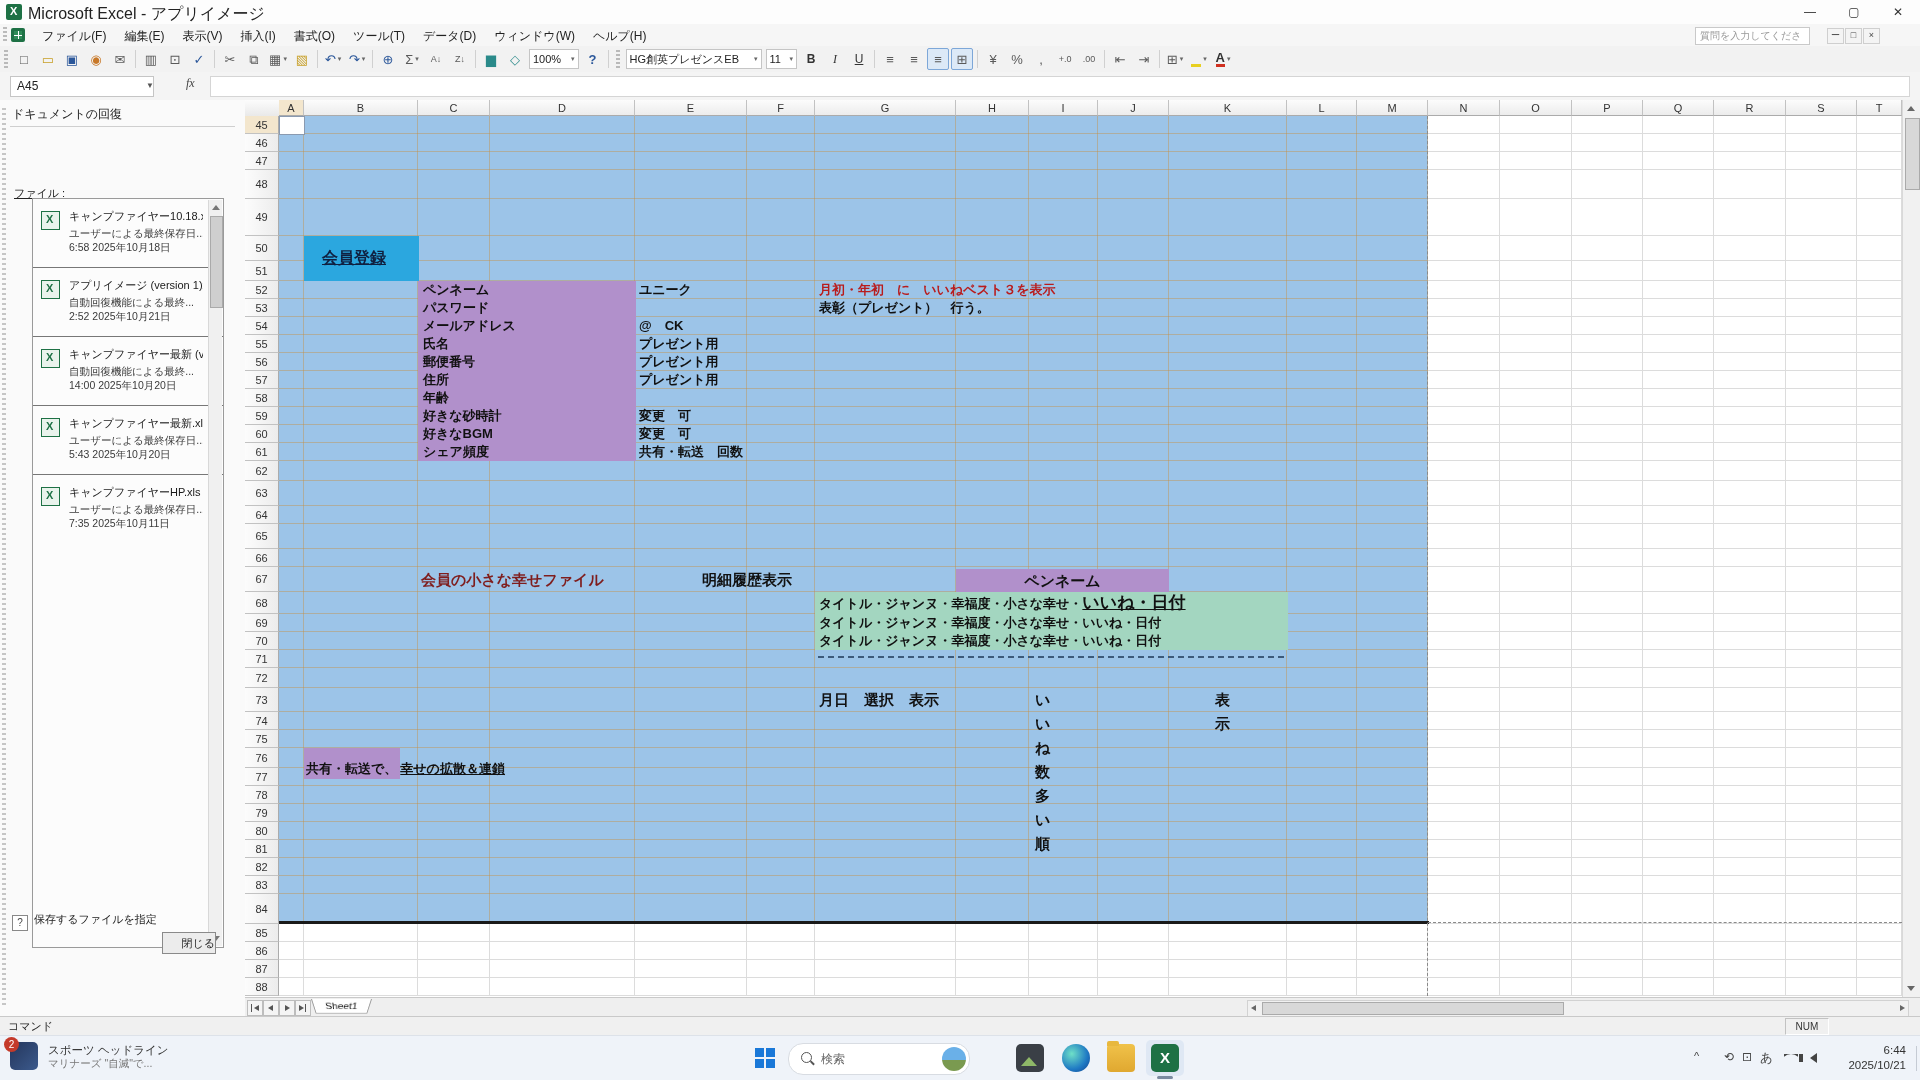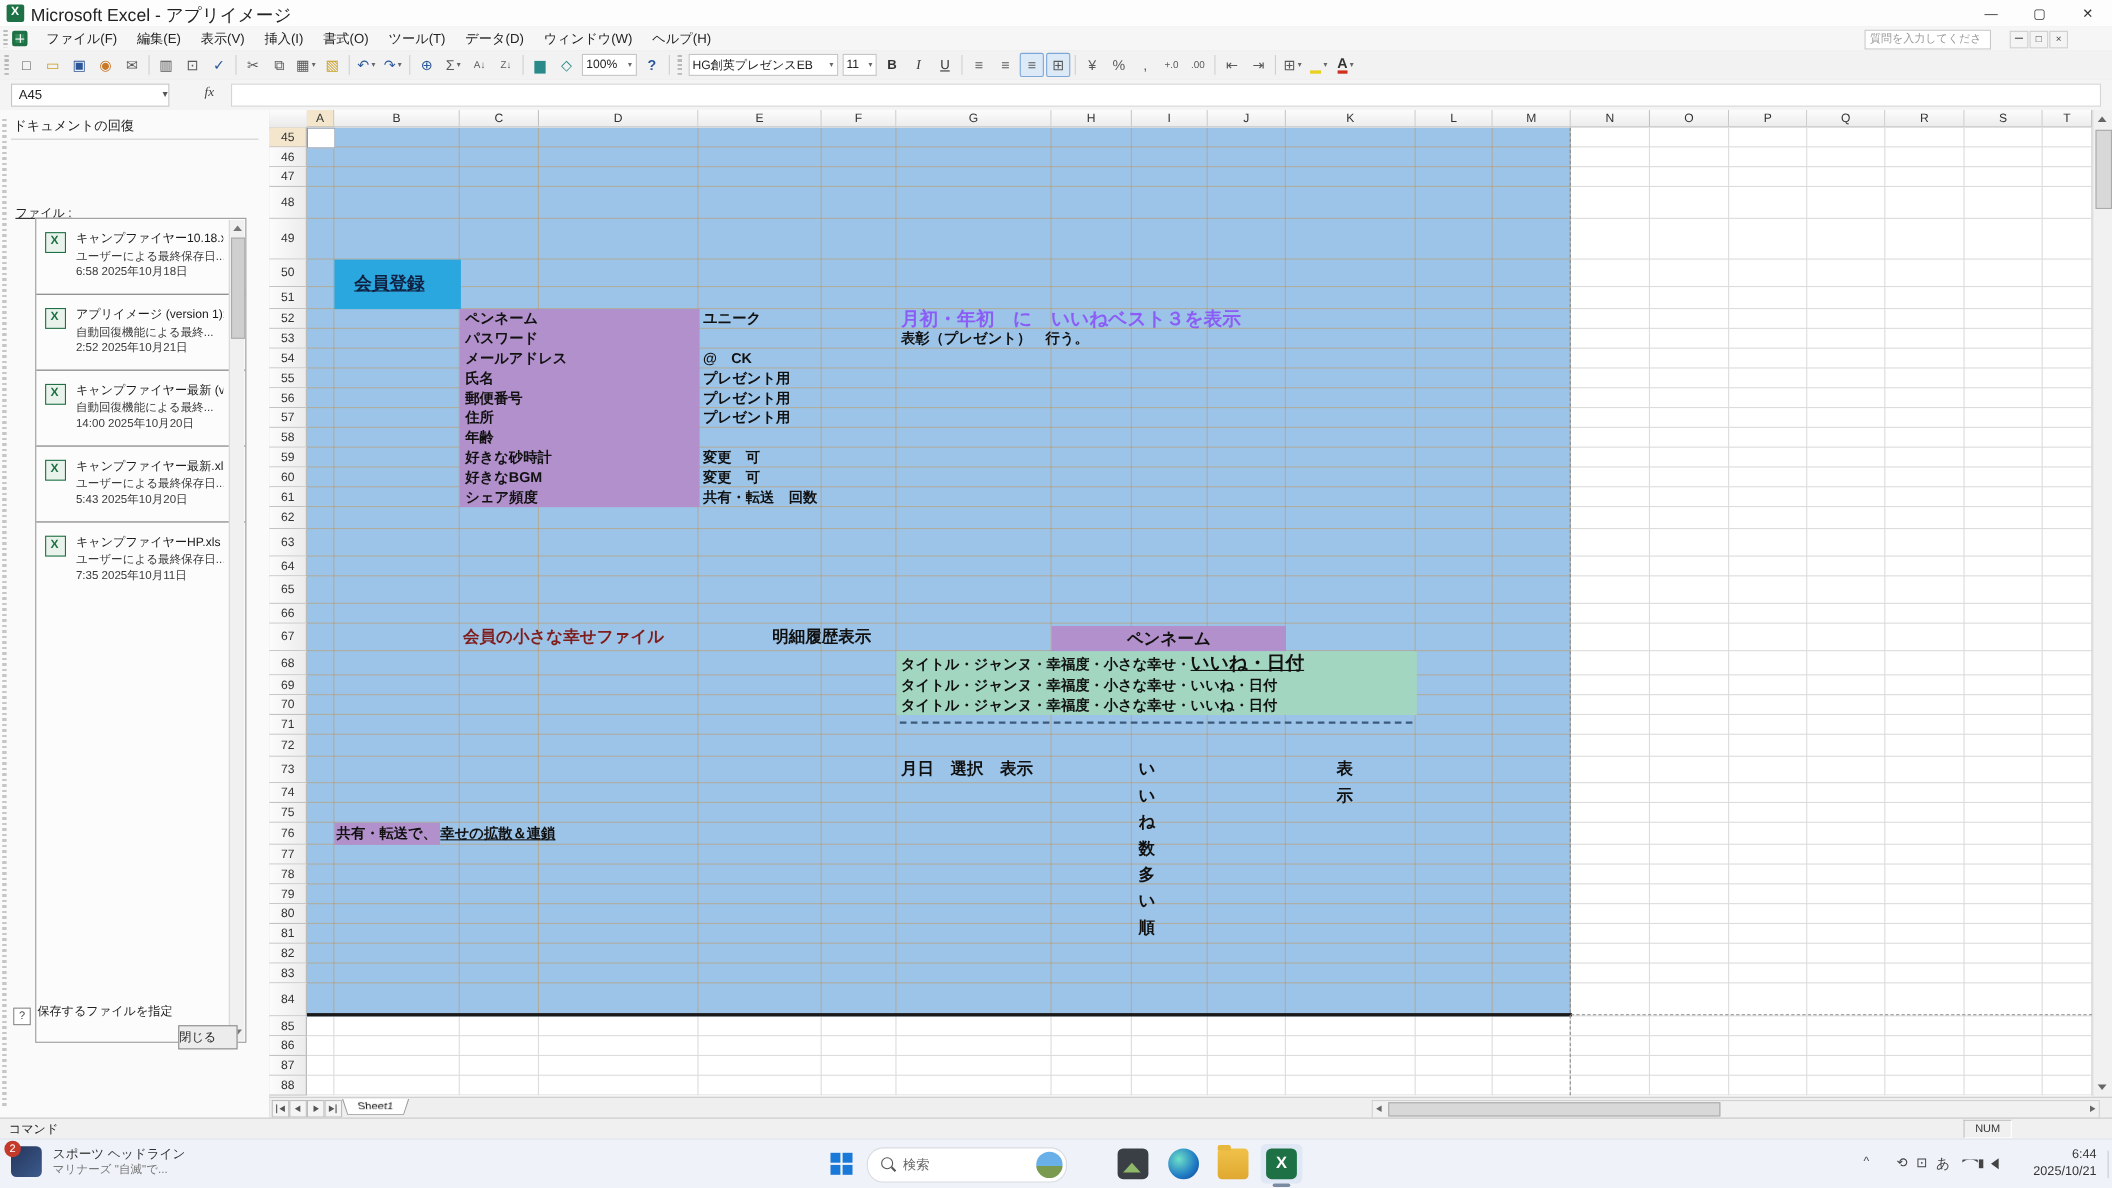--- a/index.html
+++ b/index.html
@@ -53,21 +53,21 @@
   .file-icon:before{content:"X";position:absolute;left:4px;top:1px;font-size:11px;font-weight:bold;color:#1e7145;}
   .file-name{font-size:11px;color:#1a1a1a;margin-bottom:2px;white-space:nowrap;overflow:hidden;}
   .file-desc,.file-date{font-size:10.5px;color:#3a3a3a;line-height:14px;white-space:nowrap;overflow:hidden;}
   #pane-scroll{position:absolute;right:1px;top:1px;width:13px;height:746px;background:#f0f0f0;border-left:1px solid #d8d8d8;}
   .arr{width:0;height:0;position:absolute;left:3px;}
   #pane-scroll .up{top:5px;border-left:4px solid transparent;border-right:4px solid transparent;border-bottom:5px solid #777;}
   #pane-scroll .down{bottom:5px;border-left:4px solid transparent;border-right:4px solid transparent;border-top:5px solid #777;}
   #pane-thumb{position:absolute;left:1px;top:16px;width:11px;height:90px;background:#cfcfcf;border:1px solid #aaa;}
   #pane-help{position:absolute;left:12px;top:812px;font-size:11px;color:#222;}
   #pane-help-icon{display:inline-block;width:14px;height:14px;border:1px solid #888;background:#fff;color:#444;font-size:10px;text-align:center;line-height:14px;margin-right:6px;vertical-align:-3px;}
-  #close-btn{position:absolute;left:162px;top:832px;width:52px;height:20px;background:#ececec;border:1px solid #8a8a8a;font-size:11px;color:#222;text-align:left;line-height:20px;}
+  #close-btn{position:absolute;left:162px;top:832px;width:52px;height:20px;background:#ececec;border:1px solid #8a8a8a;font-size:11px;color:#222;text-align:right;line-height:20px;}
   
   #sheet{position:absolute;left:245px;top:100px;width:1675px;height:897px;background:#fff;}
   #corner{position:absolute;left:0;top:0;width:34px;height:16px;background:linear-gradient(#fcfcfc,#e9e9e9);border-right:1px solid #ababab;border-bottom:1px solid #ababab;}
   .colhead{position:absolute;top:0;height:16px;background:linear-gradient(#fcfcfc,#ececec);border-right:1px solid #c2c2c2;border-bottom:1px solid #ababab;font-size:11px;color:#333;text-align:center;line-height:16px;box-sizing:border-box;}
   .rowhead{position:absolute;left:0;width:34px;background:linear-gradient(90deg,#fcfcfc,#ececec);border-right:1px solid #ababab;border-bottom:1px solid #c2c2c2;font-size:11px;color:#333;text-align:center;box-sizing:border-box;display:flex;align-items:center;justify-content:center;}
   .head-sel{background:#f3e6cd !important;}
   #cells{position:absolute;left:34px;top:16px;width:1623px;height:880px;overflow:hidden;background:#fff;}
   .vline{position:absolute;top:0;width:1px;height:880px;background:#dcdcdc;}
   .hline{position:absolute;left:0;width:1623px;height:1px;background:#dcdcdc;}
   #blue{position:absolute;left:0;top:0;width:1149px;height:808px;background:#9cc4e8;overflow:hidden;}
@@ -77,35 +77,35 @@
   #a45{left:0;top:0;width:26px;height:19px;background:#fff;border:1px solid #8a9ab0;}
   #banner{left:25px;top:54px;width:984px;height:29px;background:#a785c5;color:#f0d050;font-size:24px;font-weight:bold;text-align:center;letter-spacing:4px;line-height:30px;}
   #kaiin{left:25px;top:120px;width:115px;height:45px;background:#2ba7df;color:#102040;font-size:16px;font-weight:bold;text-decoration:underline;display:flex;align-items:center;padding-left:18px;}
   #nenkan{left:536px;top:119px;width:284px;height:47px;background:#b190cb;text-align:center;color:#111;}
   #nenkan .t1{font-size:17px;font-weight:bold;text-decoration:underline;margin-top:2px;}
   #nenkan .t2{font-size:13px;font-weight:bold;}
   #regblock{left:139px;top:165px;width:218px;height:180px;background:#b190cb;}
   .regrow{height:18px;font-size:13px;font-weight:bold;color:#111;padding-left:5px;line-height:18px;white-space:nowrap;}
   #valblock{left:360px;top:165px;width:320px;}
   .valrow{height:18px;font-size:13px;font-weight:bold;color:#111;line-height:18px;white-space:nowrap;}
-  #best3a{left:540px;top:165px;font-size:17px;font-weight:bold;color:#8b5cf6;height:18px;line-height:18px;}
+  #best3a{left:540px;top:165px;font-size:13px;font-weight:bold;color:#b91c1c;height:18px;line-height:18px;}
   #best3b{left:540px;top:183px;font-size:13px;font-weight:bold;color:#111;height:18px;line-height:18px;}
   #mydiary{left:25px;top:410px;width:331px;height:26px;background:#2ba7df;color:#102040;font-size:16px;font-weight:bold;text-decoration:underline;line-height:26px;padding-left:7px;}
   #row67a{left:142px;top:451px;font-size:15px;font-weight:bold;color:#7f1d1d;height:25px;line-height:25px;}
   #row67b{left:423px;top:451px;font-size:15px;font-weight:bold;color:#111;height:25px;line-height:25px;}
   #penname{left:677px;top:453px;width:213px;height:23px;background:#b190cb;color:#111;font-size:15px;font-weight:bold;text-align:center;line-height:23px;}
   #greenblock{left:536px;top:476px;width:473px;height:58px;background:#a3d6c0;color:#111;padding-left:4px;}
   #greenblock .g1{height:22px;line-height:22px;font-size:13px;font-weight:bold;white-space:nowrap;}
   #greenblock .g1 .big{font-size:17px;text-decoration:underline;}
   #greenblock .g2{height:18px;line-height:18px;font-size:13px;font-weight:bold;white-space:nowrap;}
   #dash71{left:539px;top:540px;width:466px;height:0;border-top:2px dashed #3c5a7a;}
   #row73{left:540px;top:572px;height:24px;font-size:15px;font-weight:bold;color:#111;line-height:24px;}
   #row73 .i2{position:absolute;left:216px;} #row73 .i3{position:absolute;left:396px;}
   #row76{left:25px;top:632px;height:20px;font-size:13px;font-weight:bold;color:#111;line-height:20px;text-decoration:underline;white-space:nowrap;}
-  #row76 .hl{background:#b190cb;display:inline-block;padding:0 3px 0 2px;}
+  #row76 .hl{background:#b190cb;display:inline-block;padding:11px 3px 0 2px;}
   #thickline{left:0;top:805px;width:1150px;height:3px;background:#1a1a1a;}
   #pb-v{left:1148px;top:0;width:0;height:880px;border-left:1px dashed #8a8a8a;}
   #pb-h{left:1149px;top:806px;width:474px;height:0;border-top:1px dashed #8a8a8a;}
   
   #vscroll{position:absolute;left:1657px;top:0;width:17px;height:897px;background:#f1f1f1;border-left:1px solid #d9d9d9;}
   #vscroll .up{top:6px;left:4px;border-left:4px solid transparent;border-right:4px solid transparent;border-bottom:5px solid #666;}
   #vscroll .down{bottom:6px;left:4px;border-left:4px solid transparent;border-right:4px solid transparent;border-top:5px solid #666;}
   #vthumb{position:absolute;left:2px;top:18px;width:13px;height:70px;background:#d8d8d8;border:1px solid #aaa;}
   
   #tabbar{position:absolute;left:245px;top:997px;width:1675px;height:19px;background:#efefef;border-top:1px solid #c9c9c9;}

